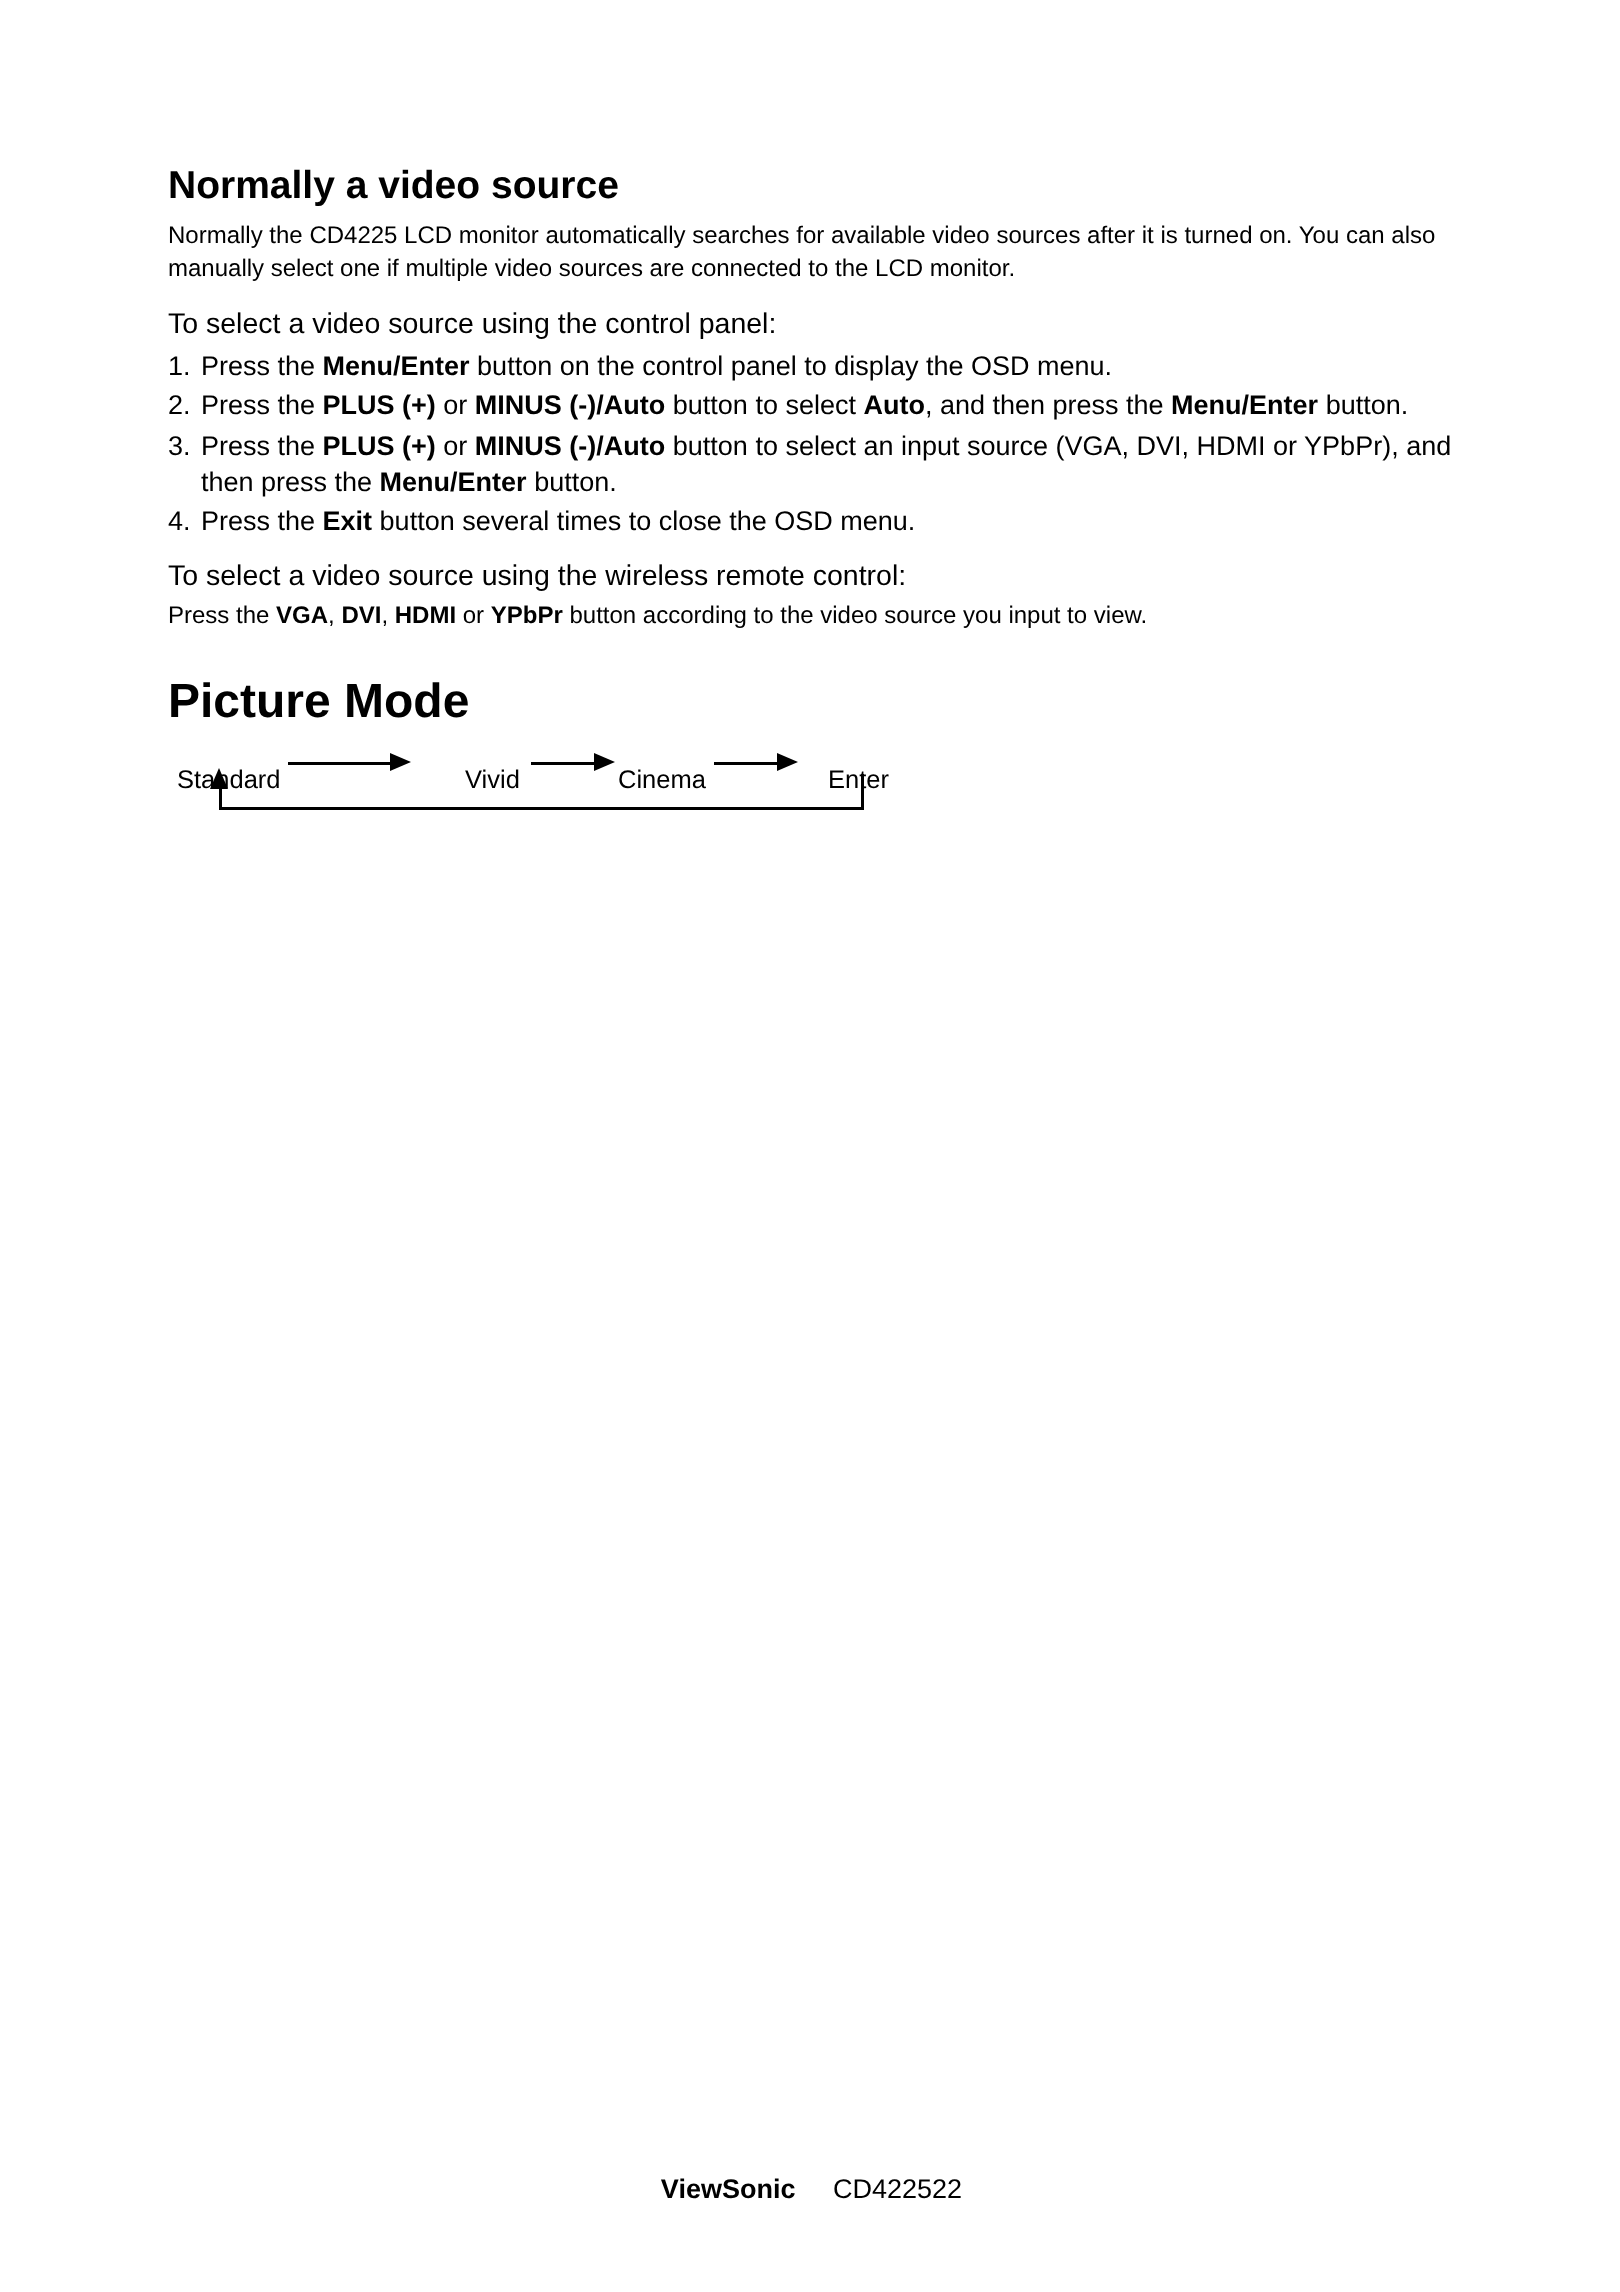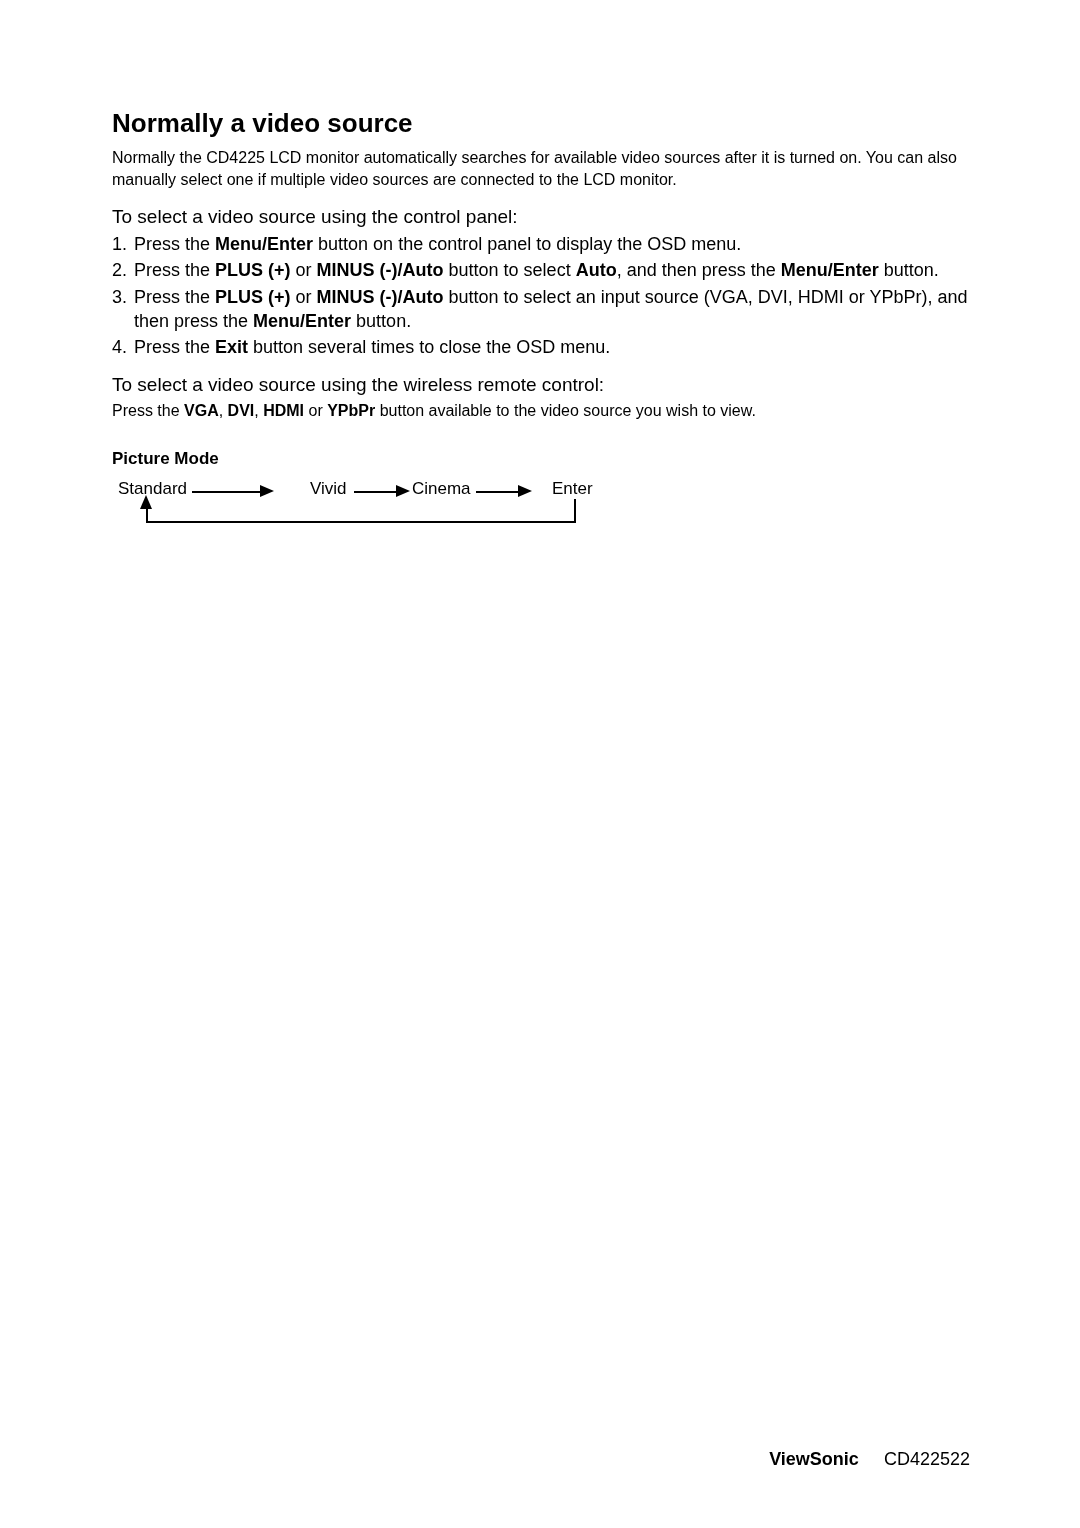--- a/index.html
+++ b/index.html
@@ -45,34 +45,34 @@
       position: relative;
       margin-bottom: 2px;
     }
     ol.steps li::before {
       content: counter(step) ".";
       position: absolute;
       left: 0;
     }
     .b { font-weight: bold; }
     .picture-mode-heading {
-      font-size: 17px;
+      font-size: 32px;
       font-weight: bold;
       margin-top: 28px;
       margin-bottom: 8px;
     }
     .diagram {
       position: relative;
       width: 480px;
       height: 60px;
       font-size: 17px;
     }
     .diagram span.label {
       position: absolute;
-      top: 2px;
+      top: 16px;
     }
     .lbl-standard { left: 6px; }
     .lbl-vivid { left: 198px; }
     .lbl-cinema { left: 300px; }
     .lbl-user { left: 440px; }
     .arrow-line {
       position: absolute;
       background: #000;
       height: 1.5px;
     }
@@ -112,21 +112,21 @@
       border-bottom: 14px solid #000;
       left: 28px; top: 18px;
     }
     .footer {
       position: absolute;
       bottom: 58px;
       left: 112px;
       right: 110px;
       font-size: 18px;
       display: flex;
-      justify-content: flex-end;
+      justify-content: center;
     }
     .footer .brand { font-weight: bold; }
   </style>
 </head>
 <body>
 
 <h1 class="h1">Normally a video source</h1>
 <p class="para">Normally the CD4225 LCD monitor automatically searches for available video sources after it is turned on. You can also manually select one if multiple video sources are connected to the LCD monitor.</p>
 
 <h2 class="h2">To select a video source using the control panel:</h2>
@@ -140,21 +140,21 @@
   <li>
     <span>Press the </span><span class="b">PLUS (+)</span><span> or </span><span class="b">MINUS (-)/Auto</span><span> button to select an input source (VGA, DVI, HDMI or YPbPr), and then press the </span><span class="b">Menu/Enter</span><span> button.</span>
   </li>
   <li>
     <span>Press the </span><span class="b">Exit</span><span> button several times to close the OSD menu.</span>
   </li>
 </ol>
 
 <h2 class="h2">To select a video source using the wireless remote control:</h2>
 <p class="para">
-  <span>Press the </span><span class="b">VGA</span><span>, </span><span class="b">DVI</span><span>, </span><span class="b">HDMI</span><span> or </span><span class="b">YPbPr</span><span> button available to the video source you wish to view.</span>
+  <span>Press the </span><span class="b">VGA</span><span>, </span><span class="b">DVI</span><span>, </span><span class="b">HDMI</span><span> or </span><span class="b">YPbPr</span><span> button according to the video source you input to view.</span>
 </p>
 
 <h1 class="picture-mode-heading">Picture Mode</h1>
 
 <div class="diagram">
   <span class="label lbl-standard">Standard</span>
   <span class="label lbl-vivid">Vivid</span>
   <span class="label lbl-cinema">Cinema</span>
   <span class="label lbl-user">Enter</span>
 

